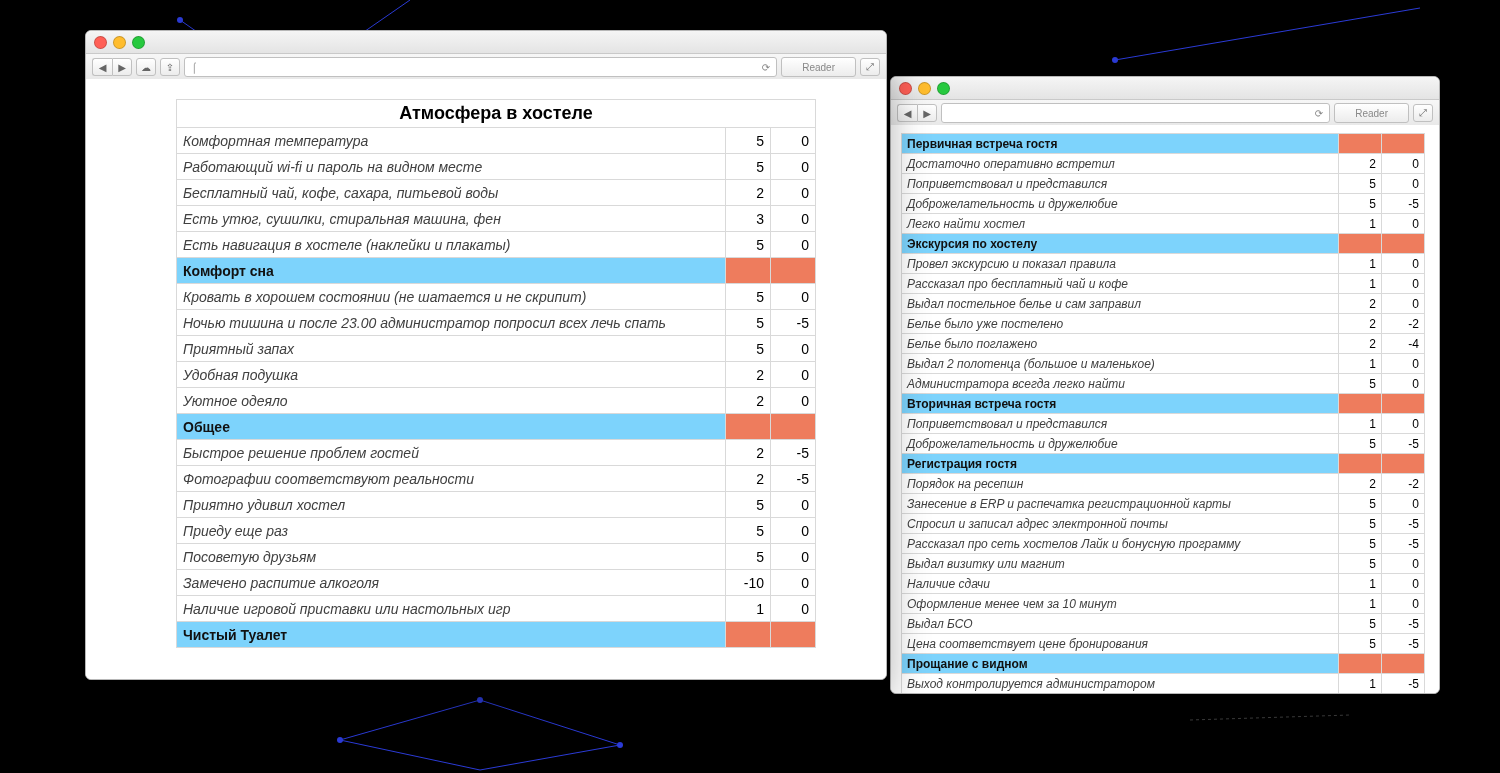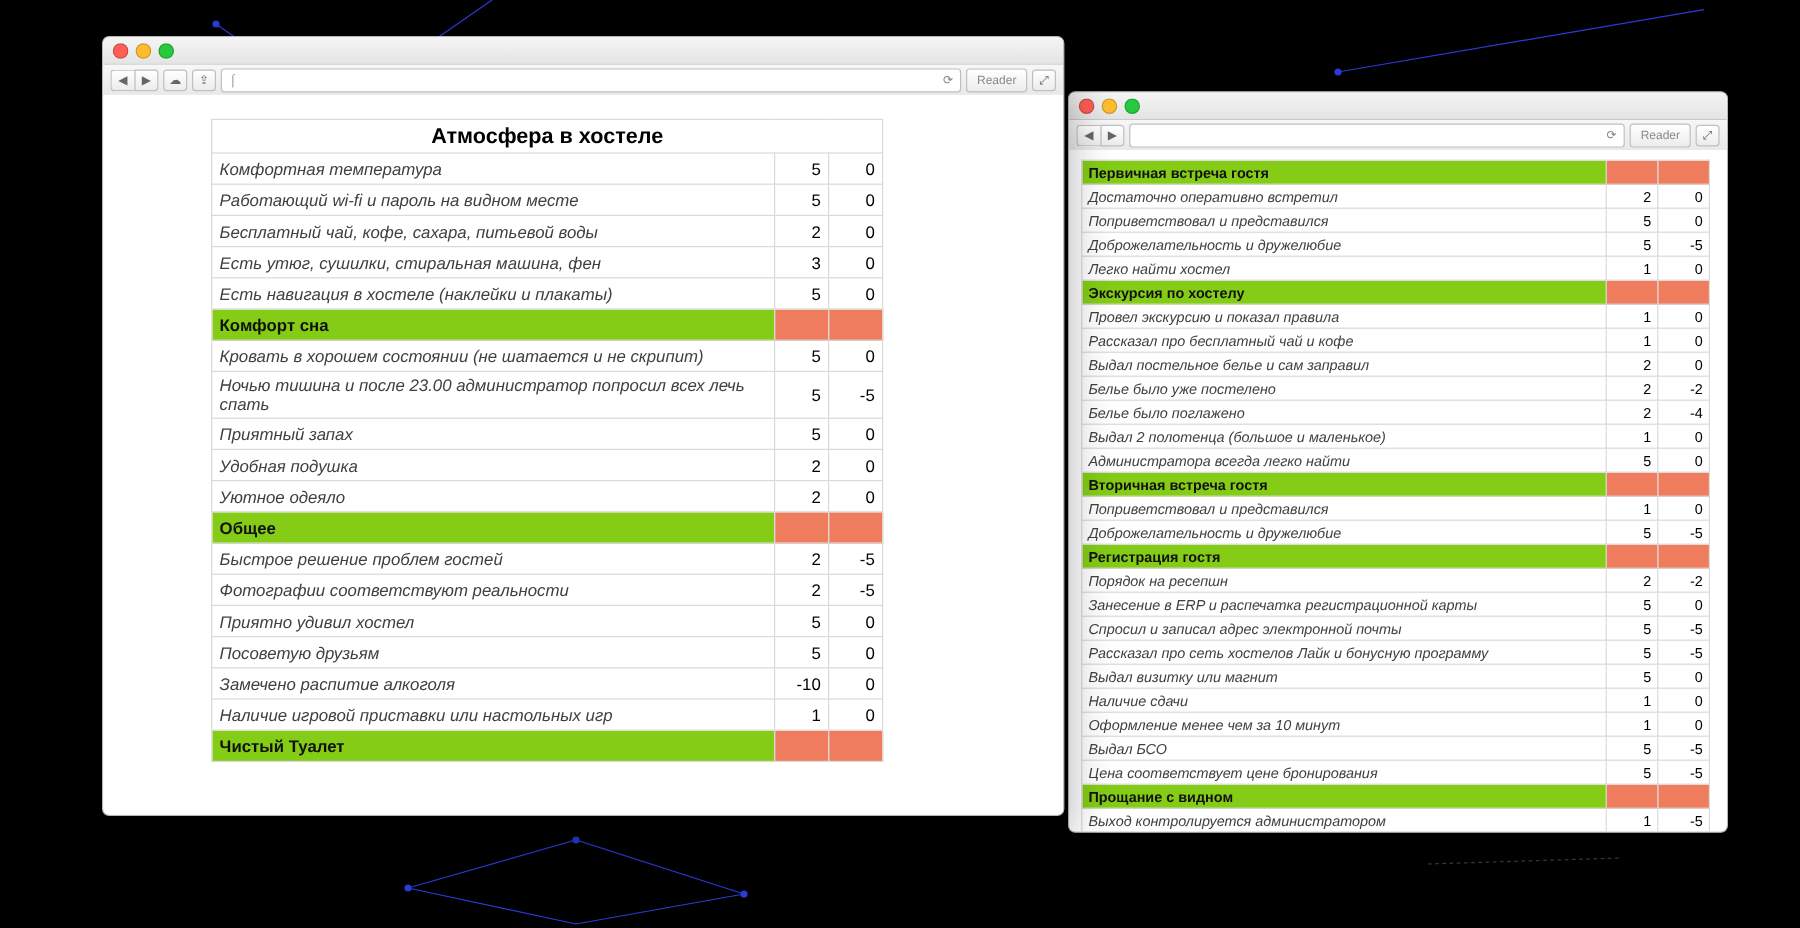--- a/index.html
+++ b/index.html
@@ -76,21 +76,21 @@
   border-radius: 3px;
   background: #fff;
   display: flex;
   align-items: center;
   padding: 0 6px;
   font-size: 10px;
   color: #888;
 }
 .reader-btn {
   height: 18px;
-  padding: 0 8px;
+  padding: 0 20px;
   border: 1px solid #c0c0c0;
   border-radius: 3px;
   background: linear-gradient(#fff,#ececec);
   display:flex;align-items:center;justify-content:center;
   font-size: 10px; color: #888;
 }
 
 .content {
   position: absolute;
   left: 0; right: 0; bottom: 0; top: 48px;
@@ -98,34 +98,34 @@
   background: #fff;
 }
 
 
 table.sheet {
   border-collapse: collapse;
   width: calc(100% - 20px);
   margin: 10px;
   font-size: 14px;
 }
-.win1 table.sheet { width: 560px; margin-left: 90px; margin-top: 20px; }
+.win1 table.sheet { width: 640px; margin-left: 90px; margin-top: 20px; }
 .win2 table.sheet { width: 524px; margin: 8px 10px; font-size: 12px; }
 
 table.sheet td {
   border: 1px solid #d9d9d9;
   padding: 3px 6px;
   vertical-align: middle;
   height: 19px;
 }
 .win2 table.sheet td { height: 15px; padding: 2px 5px; }
 
 td.label { font-style: italic; font-weight: 400; color: #404040; }
 td.num   { text-align: right; width: 32px; font-style: normal; }
-tr.section td { background: #84cc16; font-weight: 700; font-style: normal; color: #111; }
+tr.section td { background: #7dd3fc; font-weight: 700; font-style: normal; color: #111; }
 tr.section td.num { background: #ee7c5d; }
 tr.heading td {
   text-align: center;
   font-weight: 700;
   font-size: 17px;
   font-style: normal;
   border-left: 1px solid #d9d9d9;
   border-right: 1px solid #d9d9d9;
 }
 .win1 tr.heading td { font-size: 18px; }
@@ -415,20 +415,25 @@
               <td class="label">Фотографии соответствуют реальности</td>
               <td class="num">2</td>
               <td class="num">-5</td>
             </tr>
             <tr class="">
               <td class="label">Приятно удивил хостел</td>
               <td class="num">5</td>
               <td class="num">0</td>
             </tr>
             <tr class="">
+              <td class="label">Приеду еще раз</td>
+              <td class="num">5</td>
+              <td class="num">0</td>
+            </tr>
+            <tr class="">
               <td class="label">Посоветую друзьям</td>
               <td class="num">5</td>
               <td class="num">0</td>
             </tr>
             <tr class="">
               <td class="label">Замечено распитие алкоголя</td>
               <td class="num">-10</td>
               <td class="num">0</td>
             </tr>
             <tr class="">

